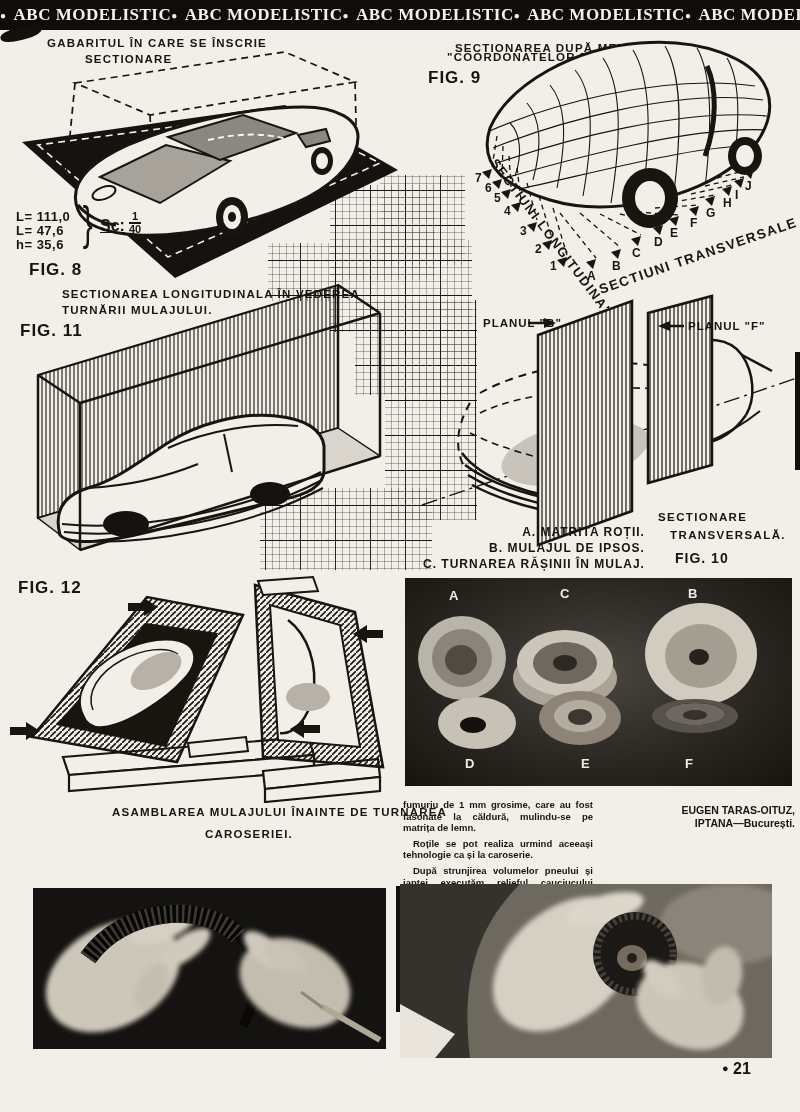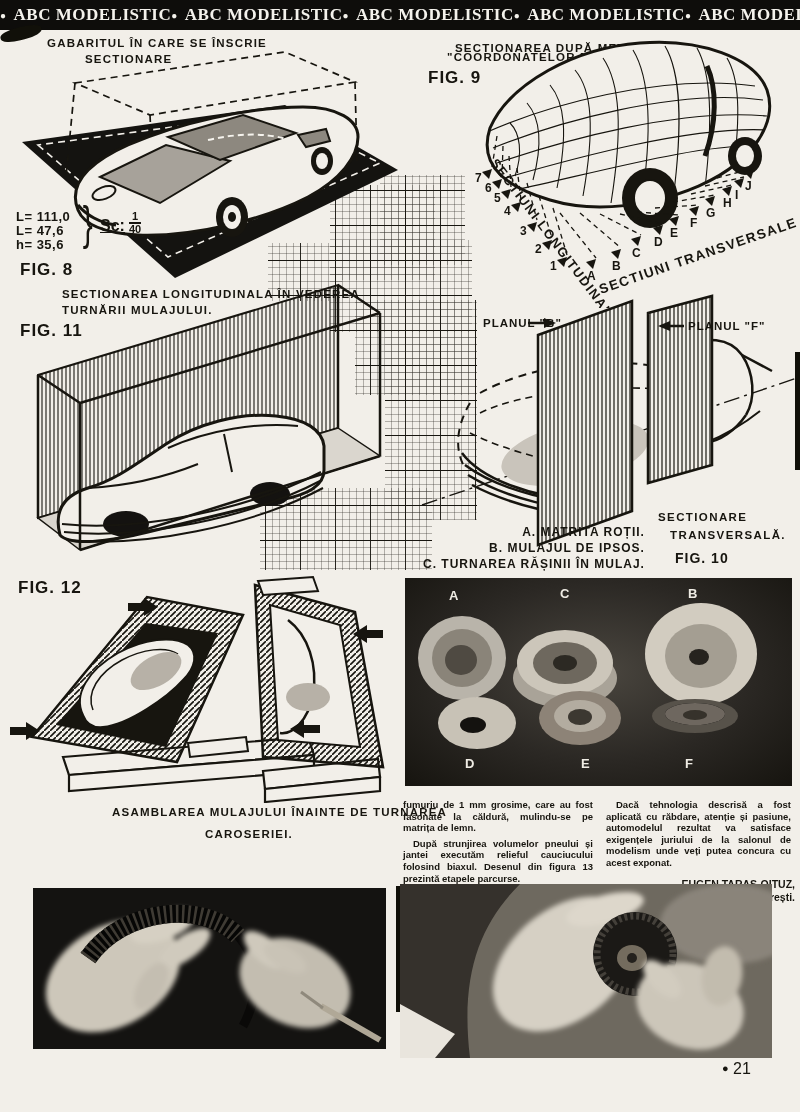--- a/index.html
+++ b/index.html
@@ -16,21 +16,21 @@
   .dims{font-size:13px;font-weight:bold;line-height:14px;letter-spacing:.5px;}
   .brace{font-size:46px;font-weight:400;transform:scaleX(.65);line-height:40px;}
   .frac{display:inline-block;text-align:center;font-size:11px;font-weight:bold;line-height:10px;vertical-align:middle;}
   .frac .num{border-bottom:2px solid #17150f;padding:0 3px 1px;}
   .legend{font-size:12px;font-weight:bold;letter-spacing:1px;line-height:16px;white-space:nowrap;}
   .bodytext{font-size:9.5px;line-height:11.6px;font-weight:bold;text-align:justify;}
   .bodytext p{margin:4px;}
   .bodytext p.ind{text-indent:10px;}
   .sig{margin-top:9px;text-align:right;font-size:10.5px;line-height:13px;font-weight:bold;}
   .photo-label{position:absolute;color:#efece4;font-weight:bold;font-size:13px;}
-  .pagenum{font-size:16px;font-weight:normal;}
+  .pagenum{font-size:16px;font-weight:bold;}
   .pagenum .b{font-size:11px;vertical-align:2px;}
   .artifact{background:#111009;}
   svg text{font-family:"Liberation Sans",sans-serif;fill:#17150f;}
 </style>
 </head>
 <body>
 
 <div class="page">
 
   <div class="abs banner">
@@ -115,21 +115,21 @@
     <div>L= 111,0</div>
     <div>L= 47,6</div>
     <div>h= 35,6</div>
   </div>
   <div class="abs brace" style="left:80px;top:203px;">}</div>
   <div class="abs" style="left:100px;top:217px;font-size:16px;font-weight:bold;text-decoration:underline;">Sc:</div>
   <div class="abs frac" style="left:129px;top:211px;">
     <div class="num">1</div>
     <div>40</div>
   </div>
-  <div class="abs figlab" style="left:20px;top:260px;">FIG. 8</div>
+  <div class="abs figlab" style="left:29px;top:260px;">FIG. 8</div>
 
   <div class="abs cap" style="left:428px;top:42px;">SECTIONAREA DUPĂ METODA</div>
   <div class="abs cap" style="left:420px;top:51px;">"COORDONATELOR MODULATE"</div>
   <div class="abs figlab" style="left:428px;top:68px;">FIG. 9</div>
 
   <svg class="abs" style="left:415px;top:28px;" width="385" height="280" viewBox="0 0 385 280">
     <defs>
       <clipPath id="carc">
           <path d="M75,100 C95,55 160,20 225,15 C285,10 340,30 352,62 C360,85 350,112 322,135 C280,170 195,190 135,172 C95,160 62,140 75,100 Z"></path>
         </clipPath>
@@ -381,24 +381,24 @@
     <span class="photo-label" style="left:44px;top:10px;">A</span>
     <span class="photo-label" style="left:155px;top:8px;">C</span>
     <span class="photo-label" style="left:283px;top:8px;">B</span>
     <span class="photo-label" style="left:60px;top:178px;">D</span>
     <span class="photo-label" style="left:176px;top:178px;">E</span>
     <span class="photo-label" style="left:280px;top:178px;">F</span>
   </div>
 
   <div class="abs bodytext" style="left:399px;top:795px;width:198px;">
     <p>fumuriu de 1 mm grosime, care au fost fasonate la căldură, mulindu-se pe matrița de lemn.</p>
+    <p class="ind">Roțile se pot realiza urmind aceeași tehnologie ca și la caroserie.</p>
     <p class="ind">După strunjirea volumelor pneului și jantei executăm relieful cauciucului folosind biaxul. Desenul din figura 13 prezintă etapele parcurse.</p>
   </div>
   <div class="abs bodytext" style="left:602px;top:795px;width:193px;">
-    <p class="ind">Dacă tehnologia descrisă a fost aplicată cu răbdare, atenție și pasiune, automodelul rezultat va satisface exigențele juriului de la salonul de modelism unde veți putea concura cu acest exponat.</p>
     <div class="sig">
       <div>EUGEN TARAS-OITUZ,</div>
       <div>IPTANA—București.</div>
     </div>
   </div>
 
   <svg class="abs" style="left:33px;top:888px;" width="353" height="161" viewBox="0 0 353 161">
     <defs>
         <filter id="bl1">
           <feGaussianBlur stdDeviation="2.5"></feGaussianBlur>

